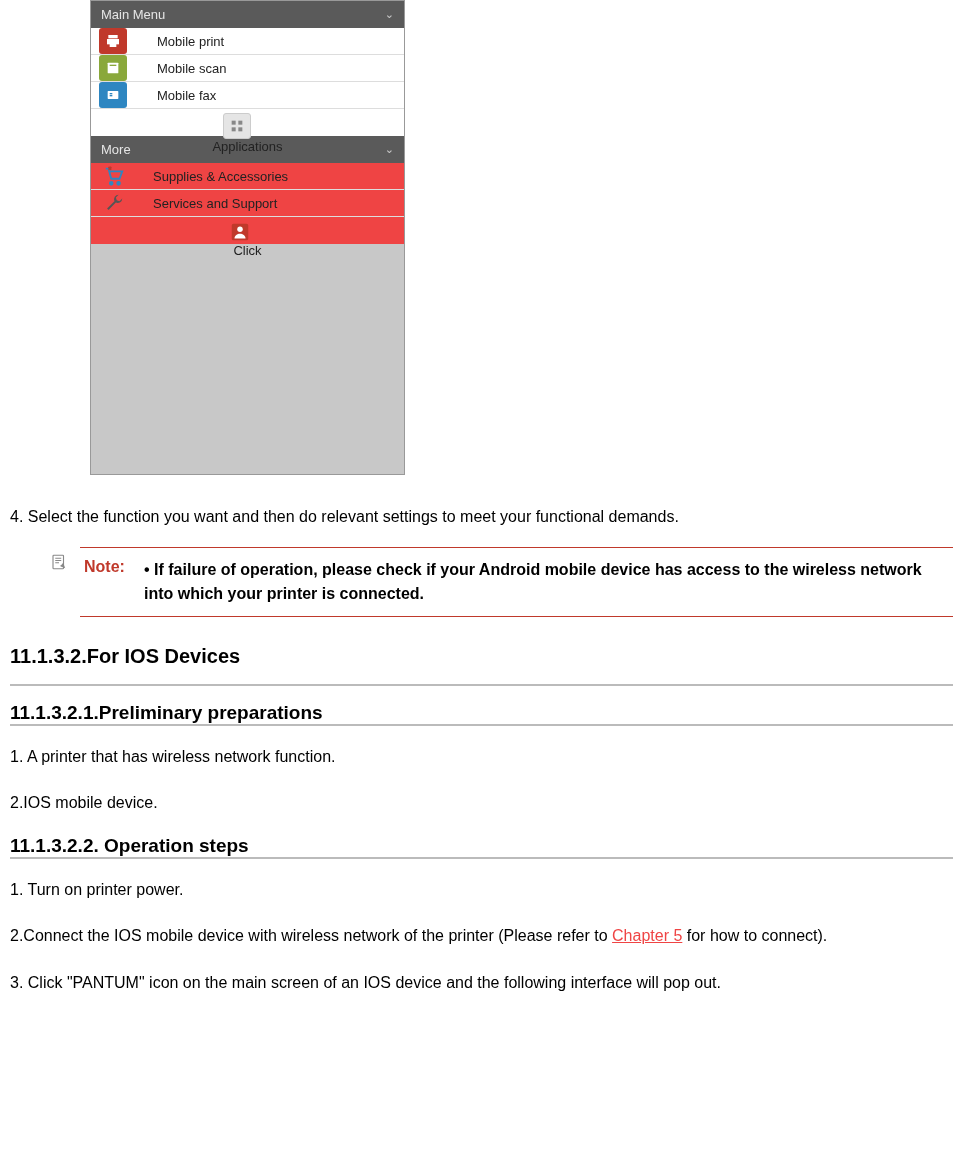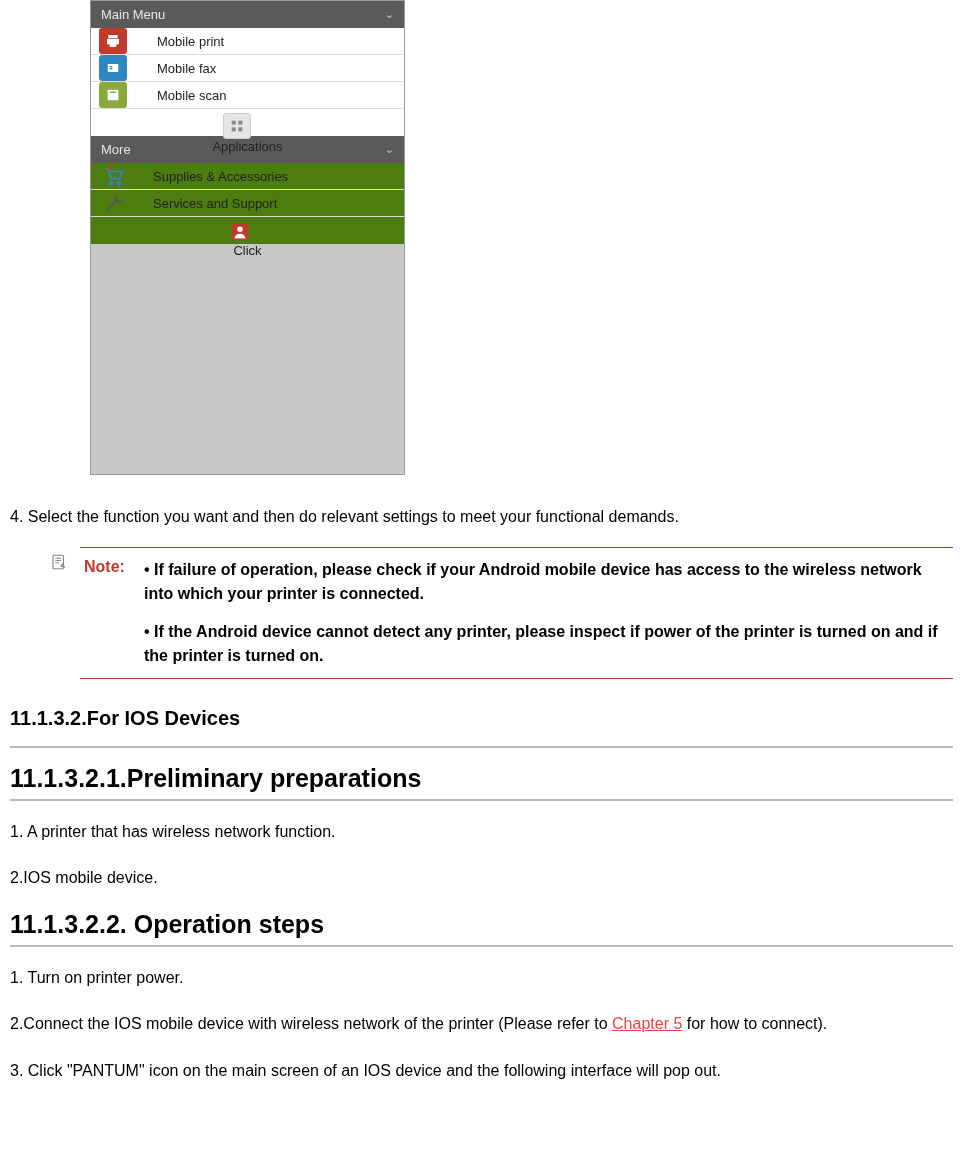--- a/index.html
+++ b/index.html
@@ -66,21 +66,21 @@
     .icon-box.red { background: #c0392b; }
     .icon-box.green { background: #8aa83b; }
     .icon-box.blue { background: #2e86c1; }
     .icon-box.gray { background: #e5e5e5; border: 1px solid #ccc; }
     .icon-box svg { width: 16px; height: 16px; }
     .menu-item .label {
       font-size: 13px;
       color: #222;
     }
     .more-items .menu-item {
-      background: #4d7c0f;
+      background: #ef4444;
     }
     .more-items .icon-svg {
       width: 22px;
       height: 22px;
       margin-left: 12px;
       margin-right: 28px;
       display: flex;
       align-items: center;
       justify-content: center;
       flex-shrink: 0;
@@ -134,23 +134,22 @@
     .heading {
       font-weight: bold;
       font-size: 20px;
       margin-top: 20px;
       padding-bottom: 16px;
       border-bottom: 2px solid #bbb;
       margin-bottom: 16px;
     }
     .subheading {
       font-weight: bold;
-      font-size: 25px;
+      font-size: 19px;
       margin-top: 8px;
-      padding-bottom: 6px;
       border-bottom: 2px solid #bbb;
       margin-bottom: 16px;
     }
     .link {
       color: #ef4444;
       text-decoration: underline;
     }
     .body-p {
       margin: 10px 0 16px 0;
       line-height: 1.9;
@@ -170,37 +169,37 @@
         <div class="icon-box red">
           <svg viewBox="0 0 24 24" fill="#fff">
               <rect x="5" y="3" width="14" height="5"></rect>
               <rect x="3" y="9" width="18" height="8"></rect>
               <rect x="7" y="15" width="10" height="6"></rect>
             </svg>
         </div>
         <span class="label">Mobile print</span>
       </div>
       <div class="menu-item">
+        <div class="icon-box green">
+          <svg viewBox="0 0 24 24" fill="#fff">
+              <rect x="4" y="4" width="16" height="16" rx="1"></rect>
+              <rect x="7" y="7" width="10" height="2" fill="#8aa83b"></rect>
+            </svg>
+        </div>
+        <span class="label">Mobile scan</span>
+      </div>
+      <div class="menu-item">
         <div class="icon-box blue">
           <svg viewBox="0 0 24 24" fill="#fff">
               <rect x="4" y="6" width="16" height="12" rx="1"></rect>
               <rect x="7" y="9" width="4" height="2" fill="#2e86c1"></rect>
               <rect x="7" y="12" width="4" height="2" fill="#2e86c1"></rect>
             </svg>
         </div>
         <span class="label">Mobile fax</span>
-      </div>
-      <div class="menu-item">
-        <div class="icon-box green">
-          <svg viewBox="0 0 24 24" fill="#fff">
-              <rect x="4" y="4" width="16" height="16" rx="1"></rect>
-              <rect x="7" y="7" width="10" height="2" fill="#8aa83b"></rect>
-            </svg>
-        </div>
-        <span class="label">Mobile scan</span>
       </div>
       <div class="menu-item">
         <div class="icon-box gray">
           <svg viewBox="0 0 24 24" fill="#888">
               <rect x="4" y="4" width="6" height="6"></rect>
               <rect x="14" y="4" width="6" height="6"></rect>
               <rect x="4" y="14" width="6" height="6"></rect>
               <rect x="14" y="14" width="6" height="6"></rect>
             </svg>
         </div>
@@ -255,21 +254,20 @@
         <rect x="4" y="3" width="14" height="18" rx="1"></rect>
         <path d="M7 7h8M7 10h8M7 13h5"></path>
         <path d="M14 17l5 2-2-5" fill="#888"></path>
       </svg>
   </div>
   <div class="note-content">
     <div class="note-row">
       <span class="note-label">Note:</span>
       <span class="note-text">• If failure of operation, please check if your Android mobile device has access to the wireless network into which your printer is connected.</span>
     </div>
-    <div class="note-text-indent">• If the Android device cannot detect any printer, please inspect if power of the printer is turned on and if the printer is turned on.</div>
   </div>
 </div>
 
 <h2 class="heading">11.1.3.2.For IOS Devices</h2>
 
 <h3 class="subheading">11.1.3.2.1.Preliminary preparations</h3>
 
 <p class="body-p">1. A printer that has wireless network function.</p>
 <p class="body-p">2.IOS mobile device.</p>
 

